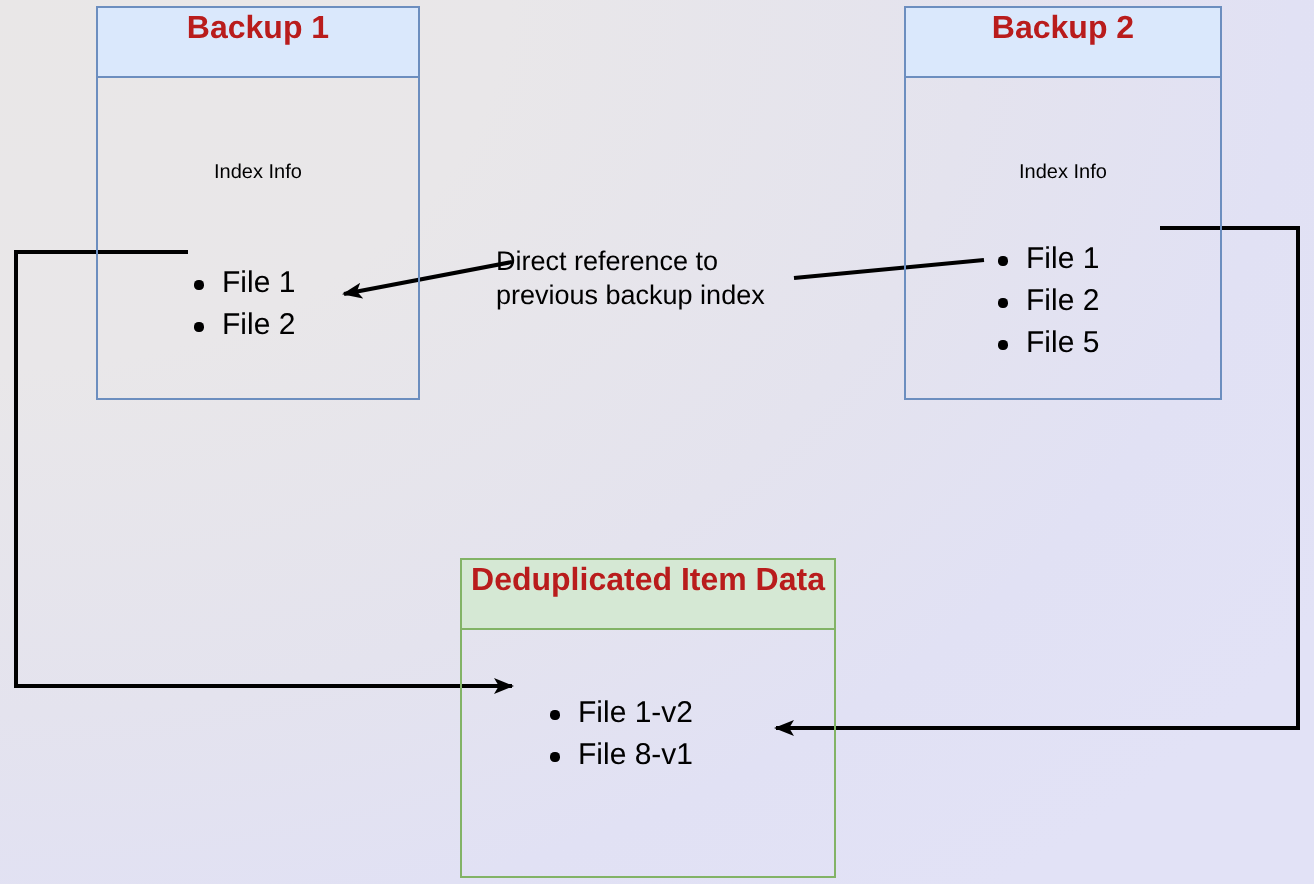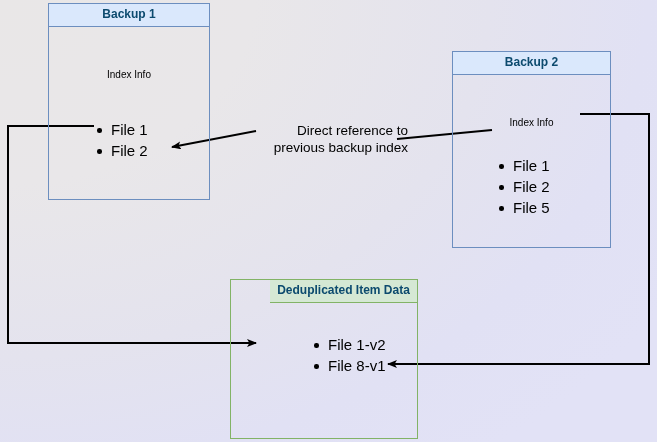--- a/index.html
+++ b/index.html
@@ -30,26 +30,26 @@
   .box {
     position: absolute;
     box-sizing: border-box;
     border: 1.5px solid #6c8ebf;
     background: transparent;
   }
   .box.blue { border-color: #6c8ebf; }
   .box.green { border-color: #82b366; }
   .box-header {
     box-sizing: border-box;
-    height: 23px;
+    height: 35px;
     line-height: 21px;
     text-align: center;
-    font-size: 12px;
+    font-size: 16px;
     font-weight: bold;
-    color: #0c4a6e;
+    color: #b91c1c;
     border-bottom: 1.5px solid #6c8ebf;
     background: #dae8fc;
   }
   .green .box-header {
     background: #d5e8d4;
     border-bottom-color: #82b366;
   }
   .box-body {
     position: relative;
     height: calc(100% - 23px);
@@ -81,21 +81,21 @@
     position: absolute;
     left: 2px;
     top: 9px;
     width: 4.5px;
     height: 4.5px;
     border-radius: 50%;
     background: #000;
   }
   .edge-label {
     position: absolute;
-    text-align: right;
+    text-align: left;
     font-size: 13.5px;
     line-height: 17px;
     color: #000;
     white-space: nowrap;
   }
 </style>
 </head>
 <body>
 
 <div id="canvas">
@@ -123,33 +123,33 @@
     <div class="box-header">Backup 1</div>
     <div class="box-body">
       <div class="title-text" style="top:42px;">Index Info</div>
       <ul class="filelist" style="left:46px; top:92px;">
         <li>File 1</li>
         <li>File 2</li>
       </ul>
     </div>
   </div>
 
-  <div class="box blue" style="left:452px; top:3px; width:159px; height:197px;margin-top:48px;">
+  <div class="box blue" style="left:452px; top:3px; width:159px; height:197px;">
     <div class="box-header">Backup 2</div>
     <div class="box-body">
       <div class="title-text" style="top:42px;">Index Info</div>
       <ul class="filelist" style="left:44px; top:80px;">
         <li>File 1</li>
         <li>File 2</li>
         <li>File 5</li>
       </ul>
     </div>
   </div>
 
-  <div class="box green" style="left:230px; top:279px; width:188px; height:160px;padding-left:39px;">
+  <div class="box green" style="left:230px; top:279px; width:188px; height:160px;">
     <div class="box-header">Deduplicated Item Data</div>
     <div class="box-body">
       <ul class="filelist" style="left:42px; top:31px;">
         <li>File 1-v2</li>
         <li>File 8-v1</li>
       </ul>
     </div>
   </div>
 
   <div class="edge-label" style="left:248px; top:122px; width:160px;">

